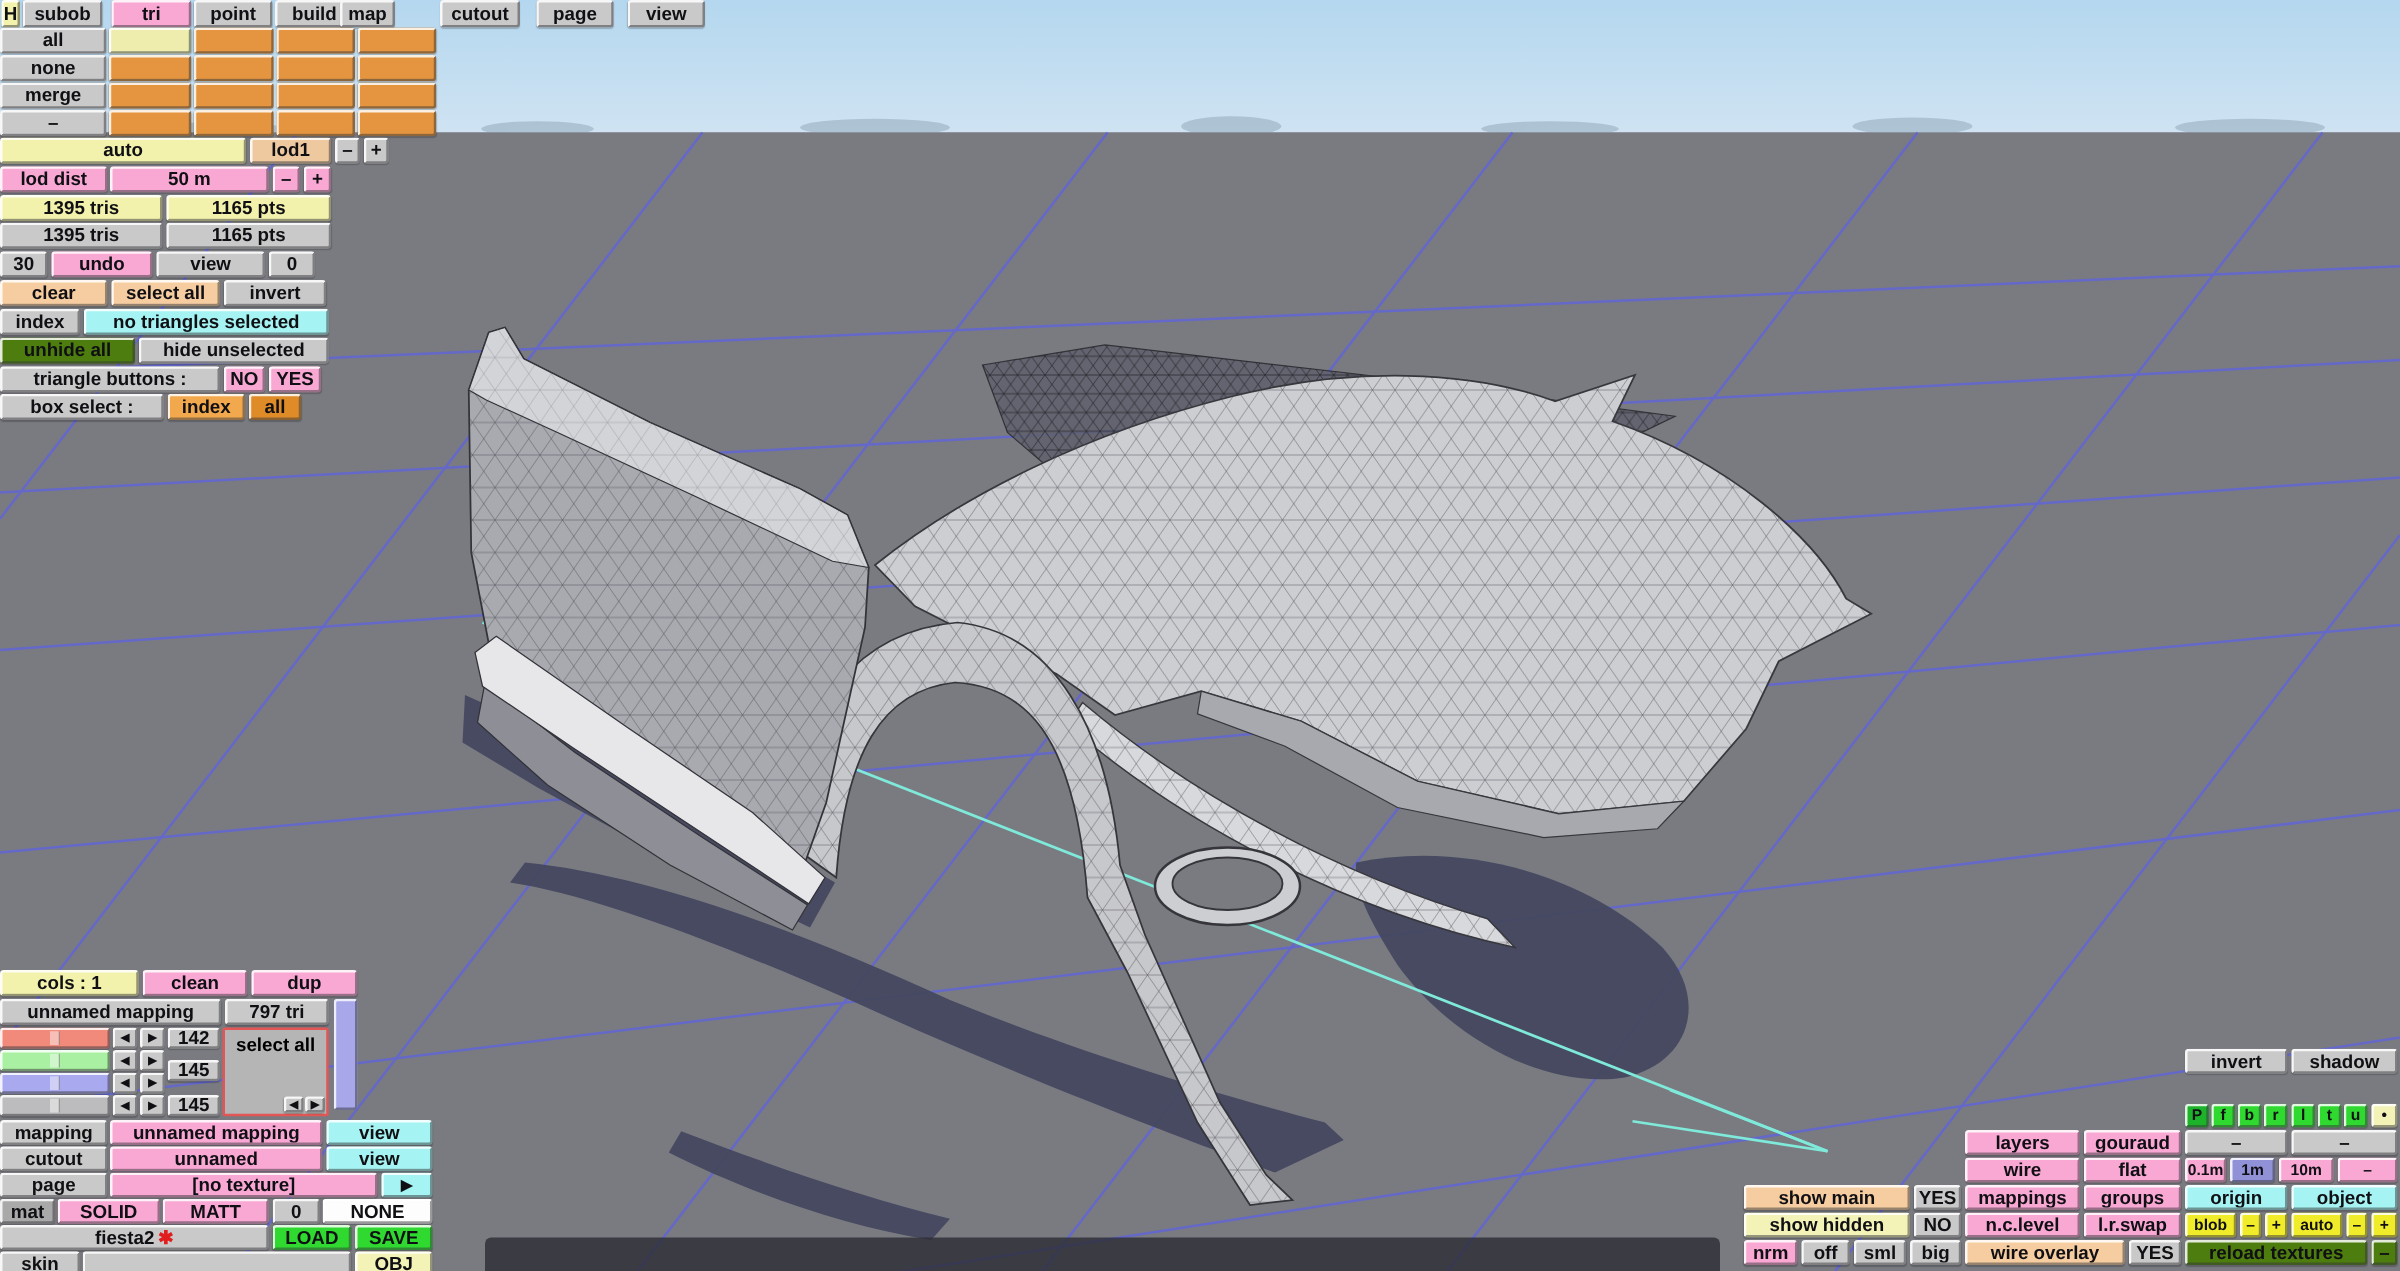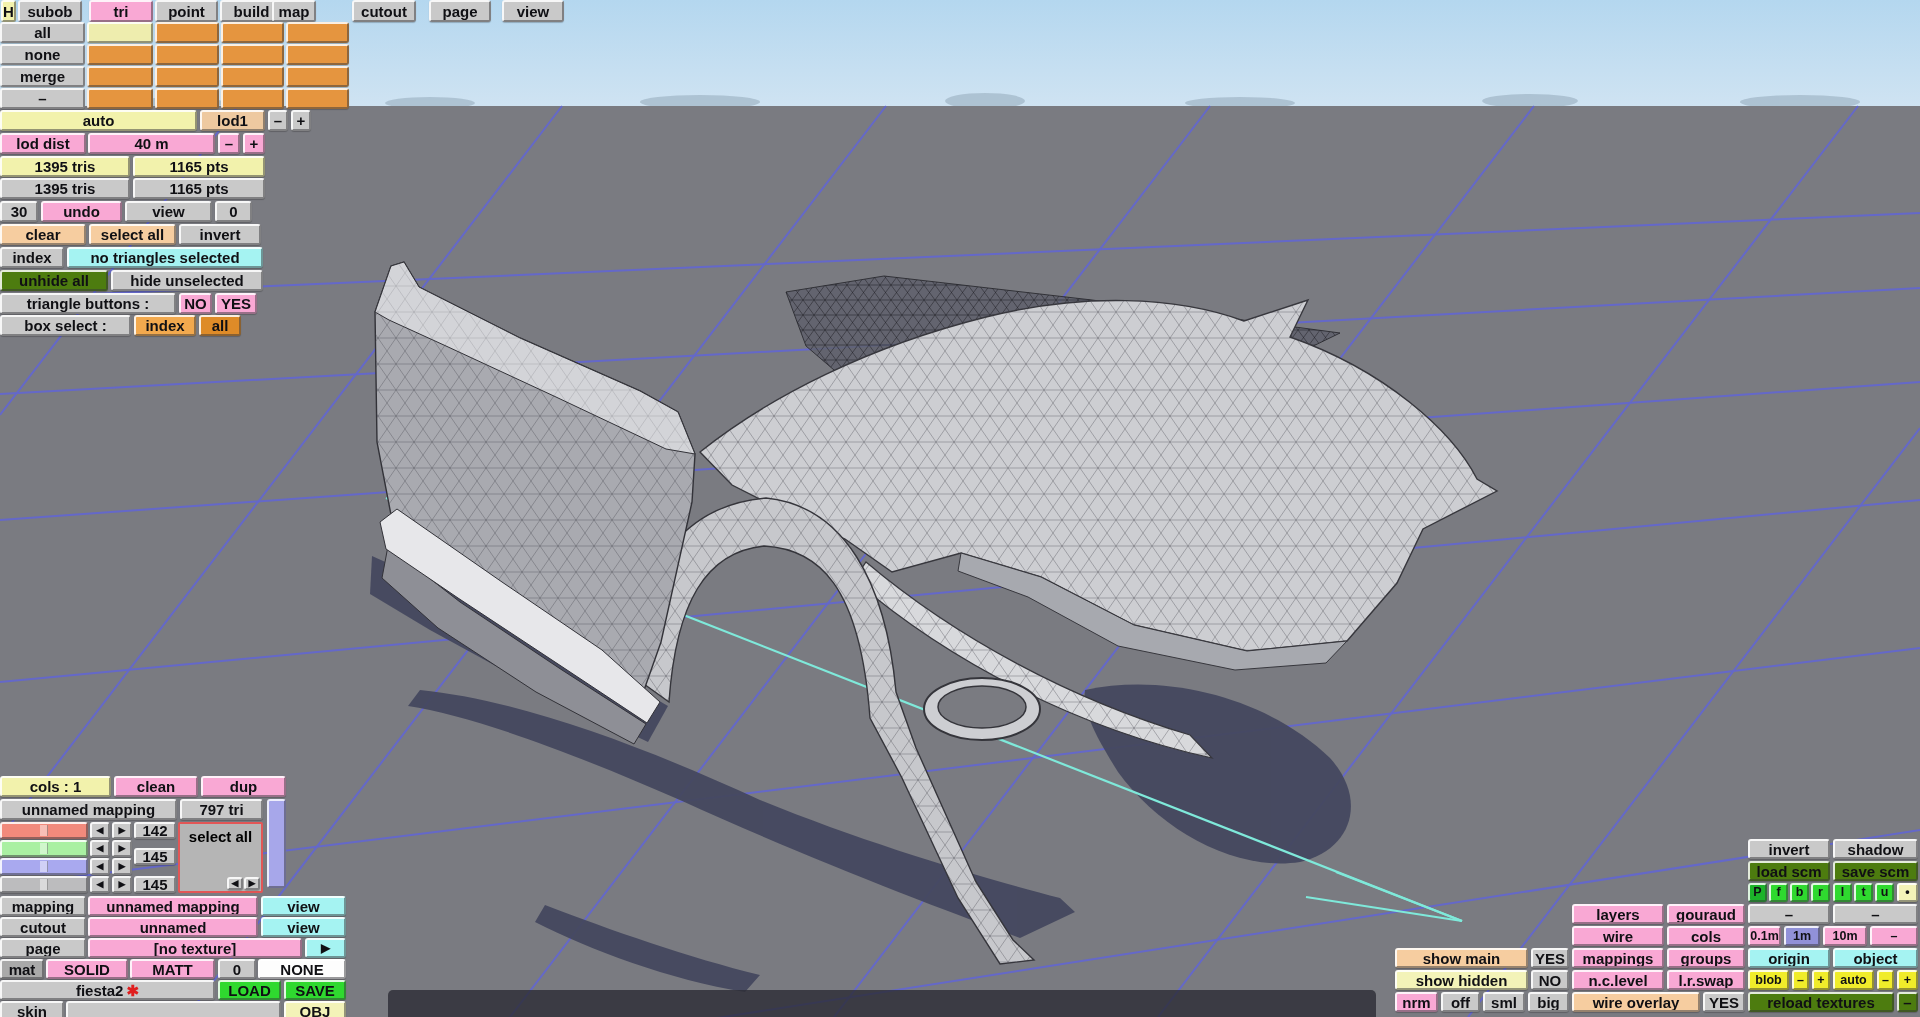--- a/index.html
+++ b/index.html
@@ -184,21 +184,21 @@
 
   <div class="panel" style="left:0;top:110px;width:312px;height:226px">
     <div class="row" style="top:0;height:21px">
       <div class="b yl" style="left:0;width:197px">auto</div>
       <div class="b tn" style="left:200px;width:65px">lod1</div>
       <div class="b gy" style="left:268px;width:20px">–</div>
       <div class="b gy" style="left:291px;width:20px">+</div>
     </div>
     <div class="row" style="top:23px;height:21px">
       <div class="b pl" style="left:0;width:86px">lod dist</div>
-      <div class="b pl" style="left:88px;width:127px">40 m</div>
+      <div class="b pl" style="left:88px;width:127px">50 m</div>
       <div class="b pl" style="left:218px;width:22px">–</div>
       <div class="b pl" style="left:243px;width:22px">+</div>
     </div>
     <div class="row" style="top:46px;height:21px">
       <div class="b yl" style="left:0;width:130px">1395 tris</div>
       <div class="b yl" style="left:133px;width:132px">1165 pts</div>
     </div>
     <div class="row" style="top:68px;height:21px">
       <div class="b gy" style="left:0;width:130px">1395 tris</div>
       <div class="b gy" style="left:133px;width:132px">1165 pts</div>
@@ -320,44 +320,40 @@
       <div class="b gy" style="left:0;width:64px">skin</div>
       <div class="b gy" style="left:66px;width:215px"></div>
       <div class="b pyl" style="left:284px;width:62px">OBJ</div>
     </div>
   </div>
 
   <div class="panel" style="left:1395px;top:839px;width:525px;height:175px">
     <div class="row" style="top:0;height:20px">
       <div class="b gy" style="left:353px;width:82px">invert</div>
       <div class="b gy" style="left:438px;width:85px">shadow</div>
-    </div>
-    <div class="row" style="top:22px;height:20px">
-      <div class="b gn" style="left:353px;width:82px">load scm</div>
-      <div class="b gn" style="left:438px;width:85px">save scm</div>
     </div>
     <div class="row" style="top:44px;height:19px">
       <div class="b bgd s" style="left:353px;width:19px">P</div>
       <div class="b bg s" style="left:374px;width:19px">f</div>
       <div class="b bg s" style="left:395px;width:19px">b</div>
       <div class="b bg s" style="left:416px;width:19px">r</div>
       <div class="b bg s" style="left:438px;width:19px">l</div>
       <div class="b bg s" style="left:459px;width:19px">t</div>
       <div class="b bg s" style="left:480px;width:19px">u</div>
       <div class="b pyl s" style="left:502px;width:21px">•</div>
     </div>
     <div class="row" style="top:65px;height:20px">
       <div class="b pl" style="left:177px;width:92px">layers</div>
       <div class="b pl" style="left:272px;width:78px">gouraud</div>
       <div class="b gy" style="left:353px;width:82px">–</div>
       <div class="b gy" style="left:438px;width:85px">–</div>
     </div>
     <div class="row" style="top:87px;height:20px">
       <div class="b pl" style="left:177px;width:92px">wire</div>
-      <div class="b pl" style="left:272px;width:78px">cols</div>
+      <div class="b pl" style="left:272px;width:78px">flat</div>
       <div class="b pl s" style="left:353px;width:33px">0.1m</div>
       <div class="b pld s" style="left:389px;width:36px">1m</div>
       <div class="b pl s" style="left:428px;width:44px">10m</div>
       <div class="b pl s" style="left:475px;width:48px">–</div>
     </div>
     <div class="row" style="top:109px;height:20px">
       <div class="b pe" style="left:0;width:133px">show main</div>
       <div class="b gy" style="left:136px;width:38px">YES</div>
       <div class="b pl" style="left:177px;width:92px">mappings</div>
       <div class="b pl" style="left:272px;width:78px">groups</div>

